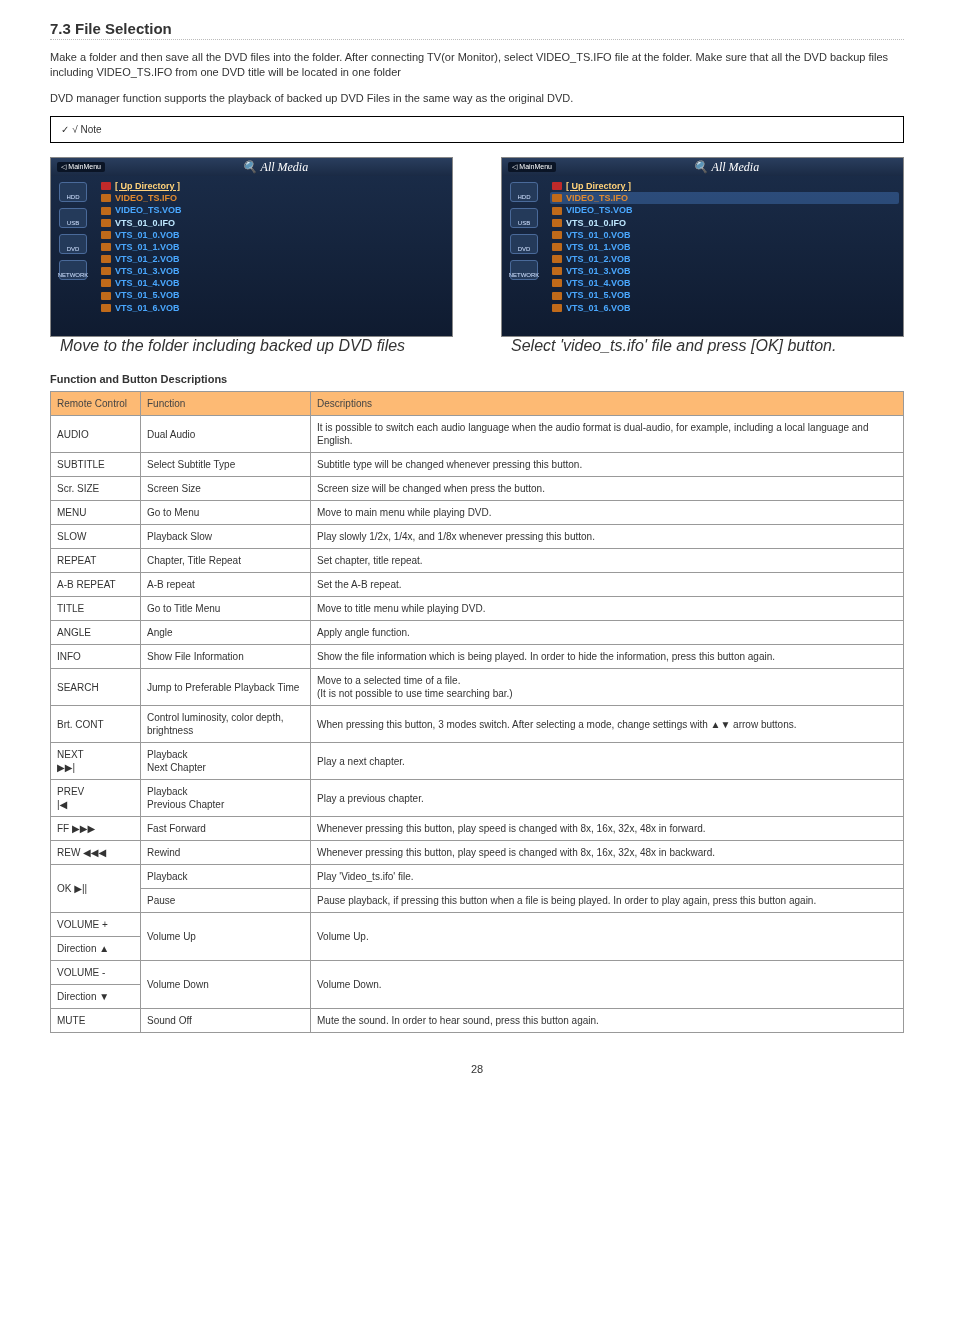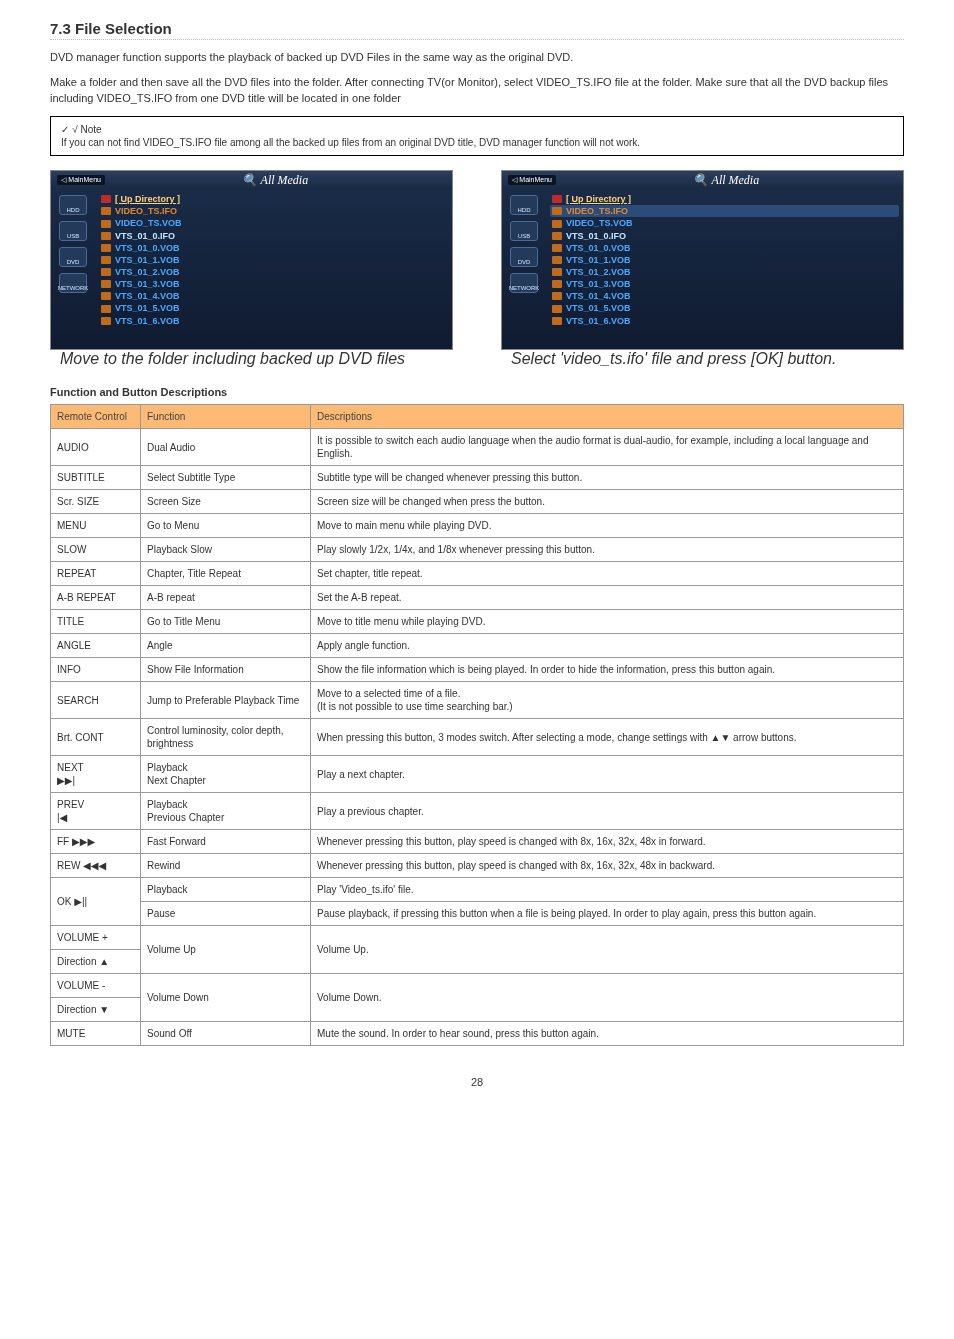--- a/index.html
+++ b/index.html
@@ -37,27 +37,26 @@
   .pg { text-align:center; font-size:11px; margin-top: 30px; }
   .sel .row:nth-child(2){ background: rgba(80,140,220,0.35); border-radius:2px; margin:0 -2px; padding:0 2px;}
 </style>
 </head>
 <body>
 
 <div class="section-title">7.3 File Selection</div>
 <div class="hr"></div>
 
 <div class="intro">
+  <p>Make a folder and then save all the DVD files into the folder. After connecting TV(or Monitor), select VIDEO_TS.IFO file at the folder. Make sure that all the DVD backup files including VIDEO_TS.IFO from one DVD title will be located in one folder</p>
   <p>DVD manager function supports the playback of backed up DVD Files in the same way as the original DVD.</p>
-  <p>Make a folder and then save all the DVD files into the folder. After connecting TV(or Monitor), select VIDEO_TS.IFO file at the folder. Make sure that all the DVD backup files including VIDEO_TS.IFO from one DVD title will be located in one folder</p>
 </div>
 
 <div class="note-box">
   <div class="note-label">✓  √ Note</div>
-  <div>If you can not find VIDEO_TS.IFO file among all the backed up files from an original DVD title, DVD manager function will not work.</div>
 </div>
 
 <div class="shots">
   <div class="shot-col">
     <div class="shot">
       <div class="shot-header">
         <span class="mm">◁ <span>MainMenu</span></span>
         <span class="all">🔍 <span>All Media</span></span>
       </div>
       <div class="shot-body">

